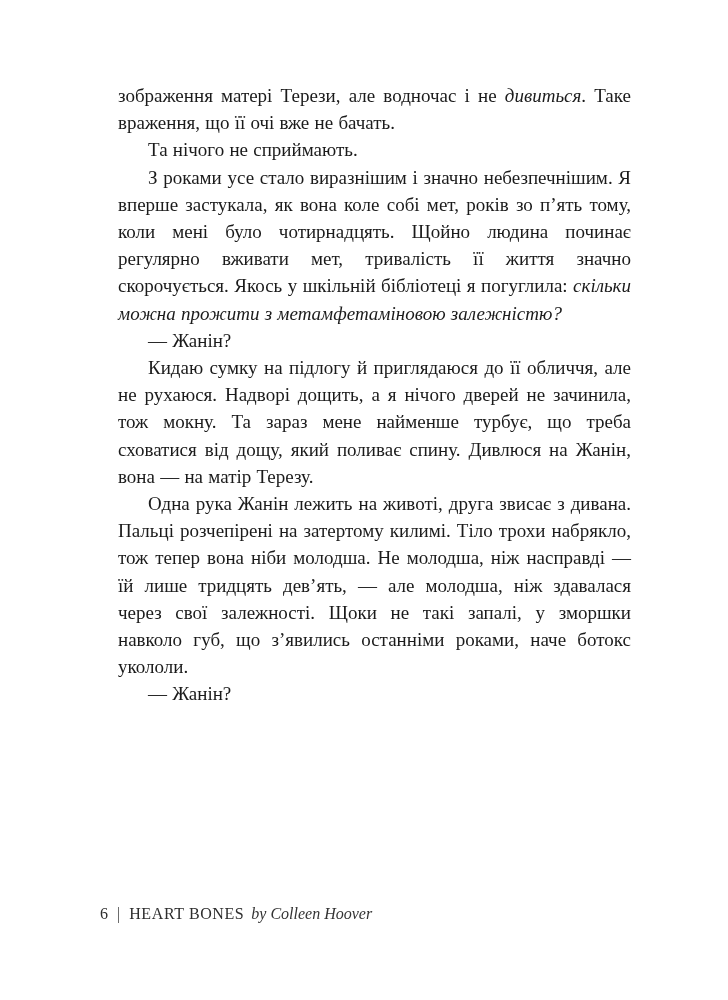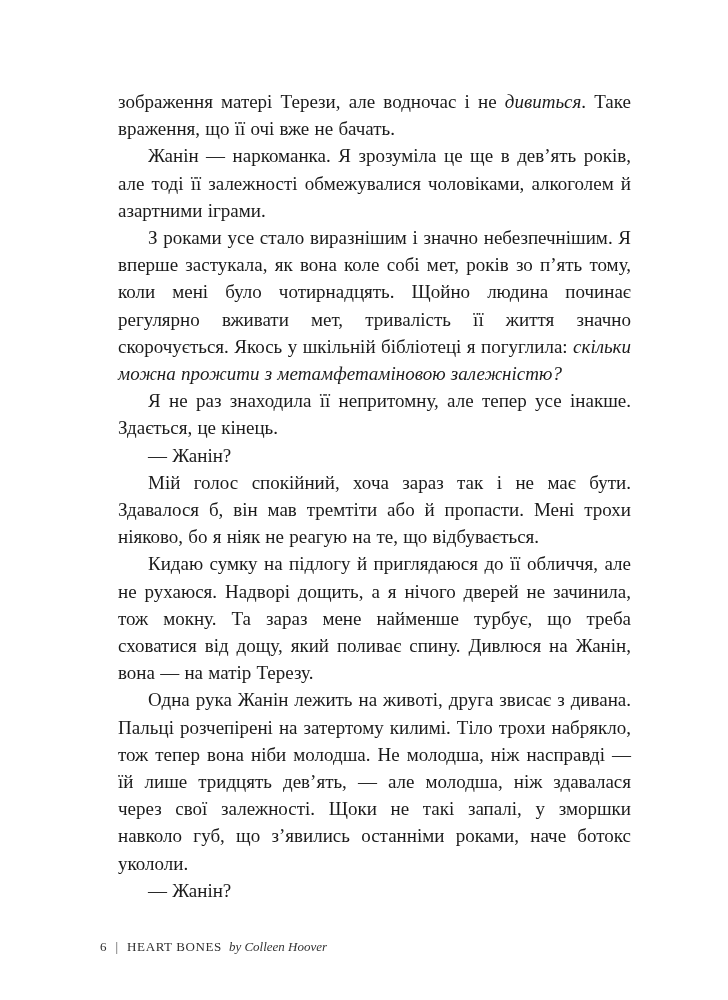--- a/index.html
+++ b/index.html
@@ -15,38 +15,38 @@
     position: relative;
   }
   .page {
     position: absolute;
     inset: 0;
     background: #ffffff;
   }
   .text-block {
     position: absolute;
     left: 118px;
-    top: 88px;
+    top: 82px;
     width: 513px;
     font-size: 19px;
     line-height: 27.2px;
     text-align: justify;
     text-justify: inter-word;
     hyphens: auto;
     -webkit-hyphens: auto;
     word-spacing: 0.5px;
   }
   .para { text-indent: 0; }
   .para.indent { text-indent: 30px; }
   .text-block em { font-style: italic; }
   .footer {
     position: absolute;
     left: 100px;
-    top: 939px;
-    font-size: 13px;
+    top: 905px;
+    font-size: 16px;
     color: #2d2d2d;
     white-space: nowrap;
   }
   .footer .page-num { display: inline-block; }
   .footer .bar {
     display: inline-block;
     margin: 0 9px;
     color: #4a4a4a;
     font-weight: 400;
   }
@@ -61,25 +61,23 @@
     color: #333333;
   }
 </style>
 </head>
 <body>
 
 <div class="page">
 
   <div class="text-block">
       <p class="para"><span>зображення матері Терези, але водночас і не </span><em>дивиться</em><span>. Таке враження, що її очі вже не бачать.</span></p>
-      <p class="para indent"><span>Жанін — наркоманка. Я зрозуміла це ще в дев’ять років, але тоді її залежності обмежувалися чоловіками, алкоголем й азартними іграми.</span></p>
+      <p class="para indent"><span>Та нічого не сприймають.</span></p>
       <p class="para indent"><span>З роками усе стало виразнішим і значно небезпечнішим. Я вперше застукала, як вона коле собі мет, років зо п’ять тому, коли мені було чотирнадцять. Щойно людина починає регулярно вживати мет, тривалість її життя значно скорочується. Якось у шкільній бібліотеці я погуглила: </span><em>скільки можна прожити з метамфетаміновою залежністю?</em></p>
-      <p class="para indent"><span>Я не раз знаходила її непритомну, але тепер усе інакше. Здається, це кінець.</span></p>
       <p class="para indent"><span>— Жанін?</span></p>
-      <p class="para indent"><span>Мій голос спокійний, хоча зараз так і не має бути. Здавалося б, він мав тремтіти або й пропасти. Мені трохи ніяково, бо я ніяк не реагую на те, що відбувається.</span></p>
       <p class="para indent"><span>Кидаю сумку на підлогу й приглядаюся до її обличчя, але не рухаюся. Надворі дощить, а я нічого дверей не зачинила, тож мокну. Та зараз мене найменше турбує, що треба сховатися від дощу, який поливає спину. Дивлюся на Жанін, вона — на матір Терезу.</span></p>
       <p class="para indent"><span>Одна рука Жанін лежить на животі, друга звисає з дивана. Пальці розчепірені на затертому килимі. Тіло трохи набрякло, тож тепер вона ніби молодша. Не молодша, ніж насправді — їй лише тридцять дев’ять, — але молодша, ніж здавалася через свої залежності. Щоки не такі запалі, у зморшки навколо губ, що з’явились останніми роками, наче ботокс укололи.</span></p>
       <p class="para indent"><span>— Жанін?</span></p>
     </div>
 
   <div class="footer">
     <span class="page-num">6</span><span class="bar">|</span><span class="title">HEART BONES</span><span class="author">by Colleen Hoover</span>
   </div>
 
 </div>

